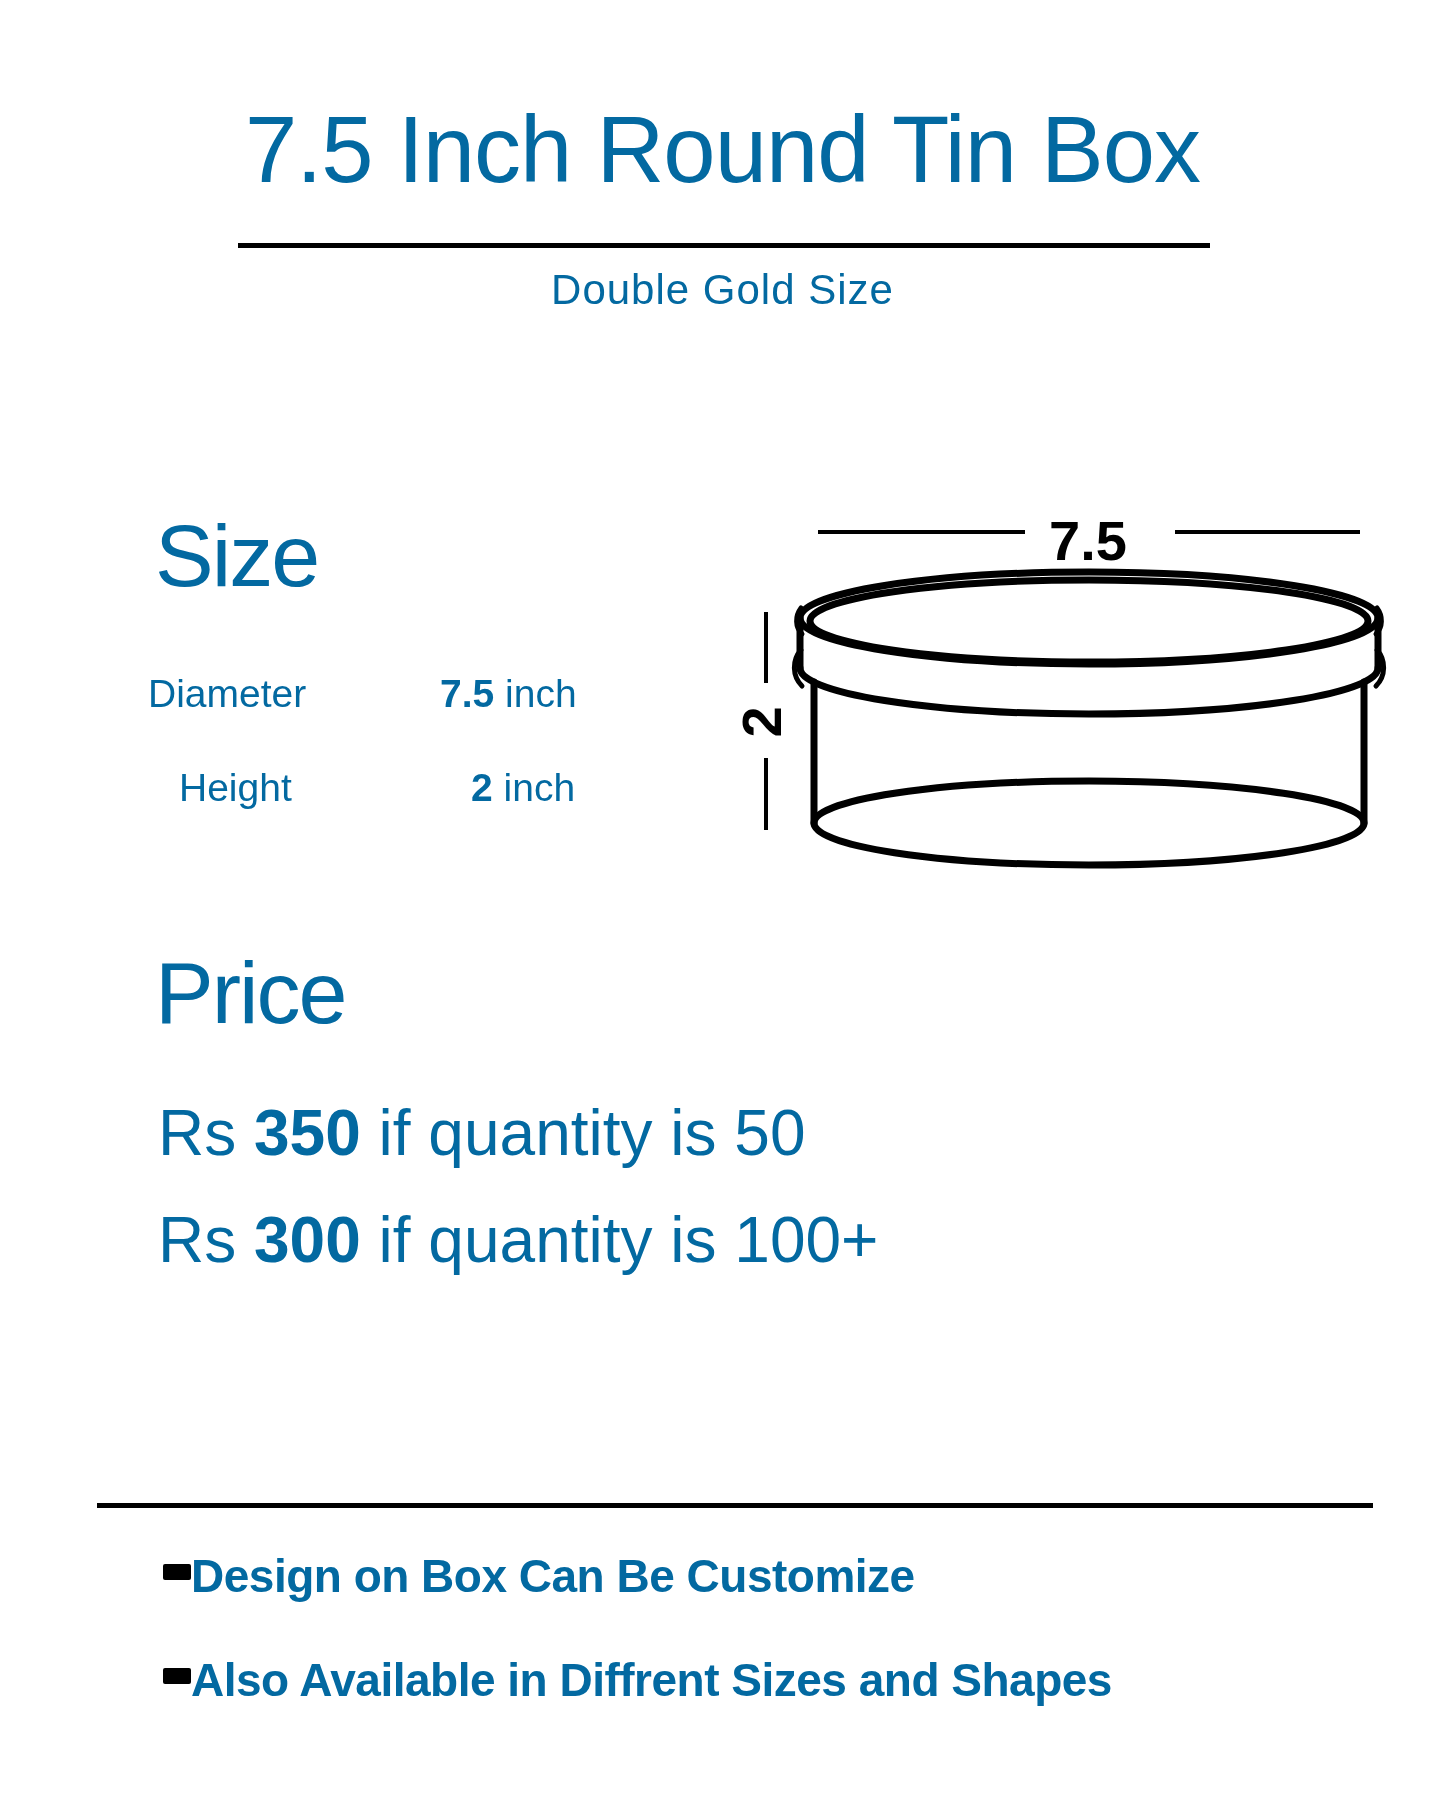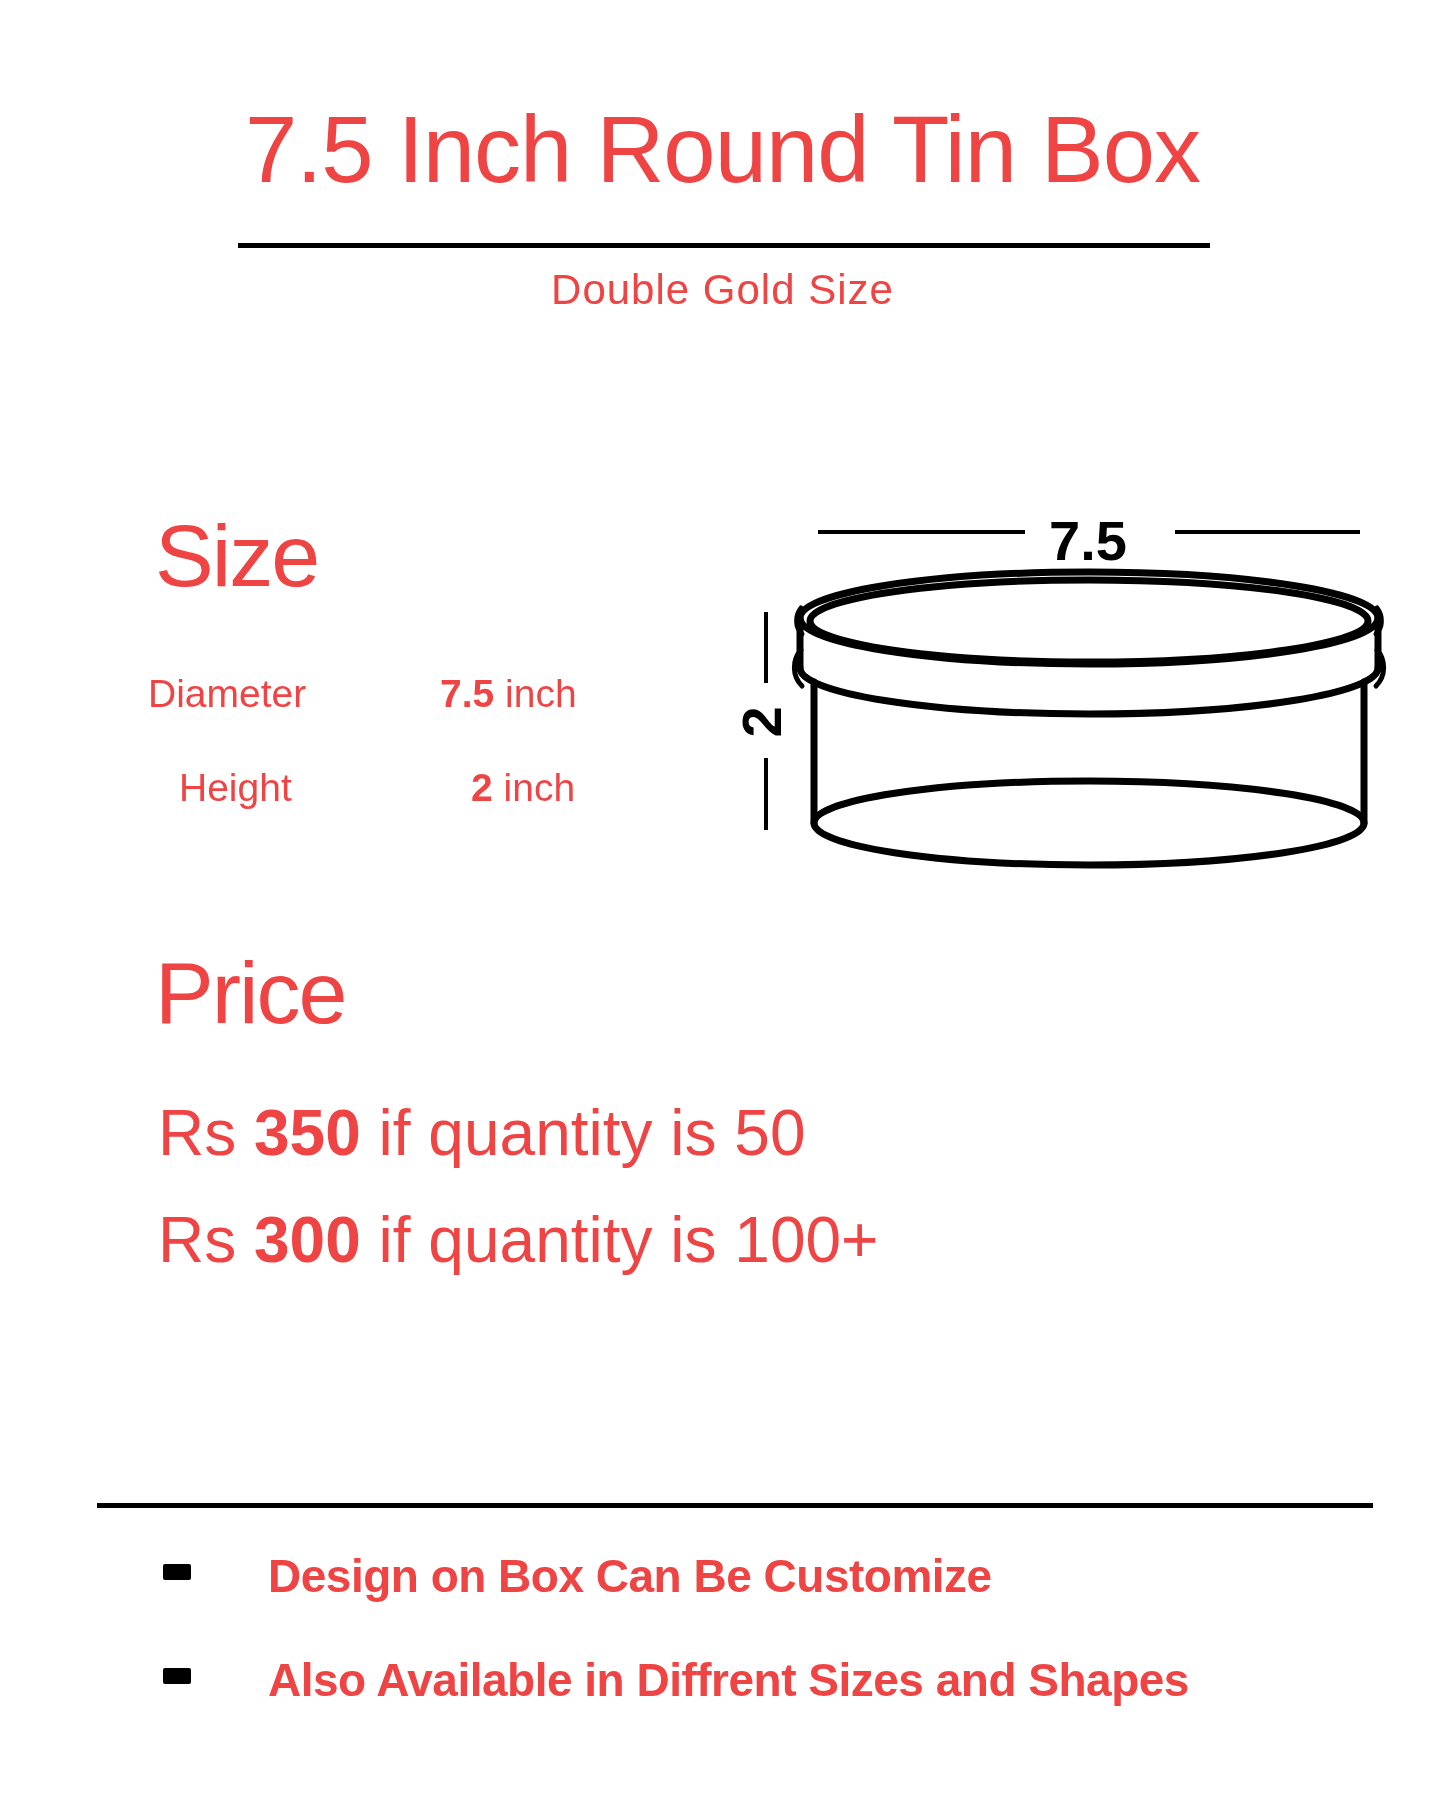--- a/index.html
+++ b/index.html
@@ -5,21 +5,21 @@
   html, body {
     margin: 0;
     padding: 0;
     background: #ffffff;
   }
   .page {
     position: relative;
     width: 1445px;
     height: 1806px;
     background: #ffffff;
-    color: #ef4444;
+    color: #0369a1;
     font-family: "Liberation Sans", sans-serif;
     overflow: hidden;
   }
   .title {
     position: absolute;
     top: 96px;
     left: 0;
     width: 100%;
     text-align: center;
     font-size: 94px;
@@ -110,21 +110,20 @@
     vertical-align: middle;
     width: 28px;
     height: 16px;
     margin-top: -8px;
     background: #000000;
     border-radius: 2px;
   }
   .note-row .note-text {
     display: inline-block;
     vertical-align: middle;
-    margin-left: 77px;
     font-size: 46px;
     font-weight: 700;
     letter-spacing: -0.5px;
   }
   .note-row-0 { top: 1549px; }
   .note-row-1 { top: 1653px; }
 </style>
 </head>
 <body>
 

